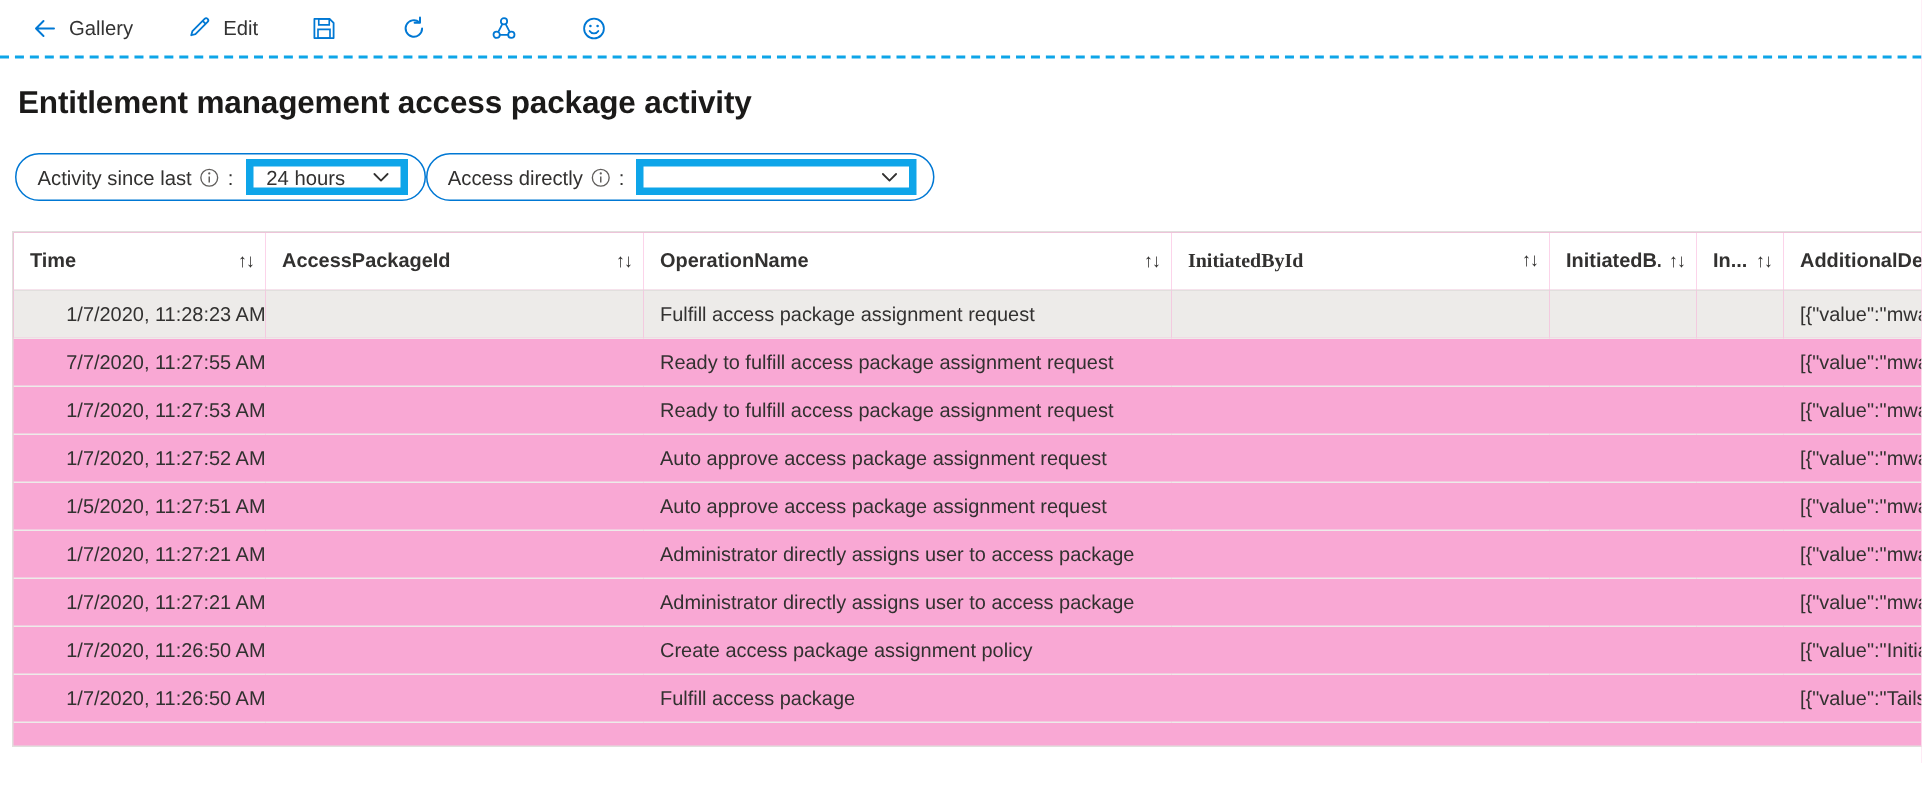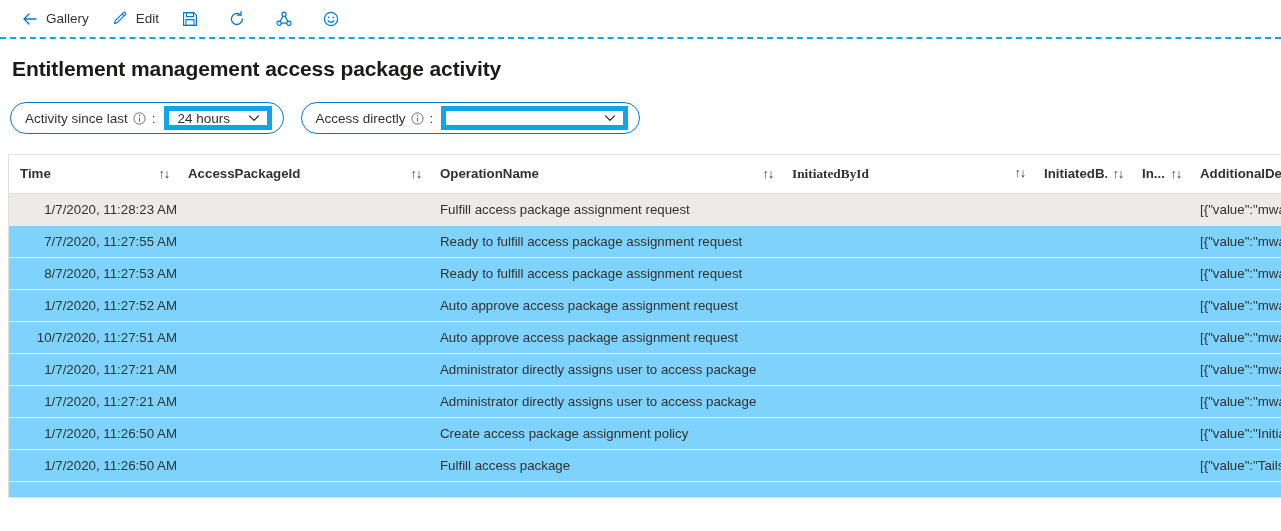--- a/index.html
+++ b/index.html
@@ -13,21 +13,21 @@
     font-family: "Liberation Sans", sans-serif;
     -webkit-font-smoothing: antialiased;
   }
 
   
   .commandbar {
     height: 37px;
     display: flex;
     align-items: center;
     padding-left: 12px;
-    gap: 4px;
+    gap: 17px;
     background: #ffffff;
   }
   .cmd-item {
     display: flex;
     align-items: center;
     gap: 7px;
     height: 32px;
     padding: 0 9px;
     cursor: pointer;
     color: #333333;
@@ -58,21 +58,20 @@
     font-weight: bold;
     color: #1b1a19;
     padding: 18px 0 0 12px;
     letter-spacing: -0.1px;
   }
 
   
   .filters {
     display: flex;
     align-items: center;
-    gap: 17px;
     padding: 21px 0 0 10px;
   }
   .pill {
     display: flex;
     align-items: center;
     border: 1px solid #0078d4;
     border-radius: 18px;
     height: 32px;
     padding: 0 11px 0 14px;
     background: #ffffff;
@@ -123,21 +122,21 @@
   .chev svg { display: block; }
   .sel-value { white-space: nowrap; }
 
   
   .table-wrap {
     margin: 20px 0 0 8px;
     width: 1273px;
     height: 344px;
     border: 1px solid #e1dfdd;
     border-right: none;
-    background: #7dd3fc;
+    background: #f9a8d4;
     overflow: hidden;
     position: relative;
   }
   table.grid {
     border-collapse: collapse;
     table-layout: fixed;
     width: 1400px;
     font-size: 13.3px;
     color: #323130;
   }
@@ -377,39 +376,39 @@
         <tr class="data-row">
           <td class="c-time">7/7/2020, 11:27:55 AM</td>
           <td class="c-apid"></td>
           <td class="c-opname">Ready to fulfill access package assignment request</td>
           <td class="c-initby"></td>
           <td class="c-initb2"></td>
           <td class="c-in"></td>
           <td class="c-addl">[{"value":"mwah</td>
         </tr>
         <tr class="data-row">
-          <td class="c-time">8/7/2020, 11:27:53 AM</td>
+          <td class="c-time">1/7/2020, 11:27:53 AM</td>
           <td class="c-apid"></td>
           <td class="c-opname">Ready to fulfill access package assignment request</td>
           <td class="c-initby"></td>
           <td class="c-initb2"></td>
           <td class="c-in"></td>
           <td class="c-addl">[{"value":"mwah</td>
         </tr>
         <tr class="data-row">
           <td class="c-time">1/7/2020, 11:27:52 AM</td>
           <td class="c-apid"></td>
           <td class="c-opname">Auto approve access package assignment request</td>
           <td class="c-initby"></td>
           <td class="c-initb2"></td>
           <td class="c-in"></td>
           <td class="c-addl">[{"value":"mwah</td>
         </tr>
         <tr class="data-row">
-          <td class="c-time">10/7/2020, 11:27:51 AM</td>
+          <td class="c-time">1/5/2020, 11:27:51 AM</td>
           <td class="c-apid"></td>
           <td class="c-opname">Auto approve access package assignment request</td>
           <td class="c-initby"></td>
           <td class="c-initb2"></td>
           <td class="c-in"></td>
           <td class="c-addl">[{"value":"mwah</td>
         </tr>
         <tr class="data-row">
           <td class="c-time">1/7/2020, 11:27:21 AM</td>
           <td class="c-apid"></td>

